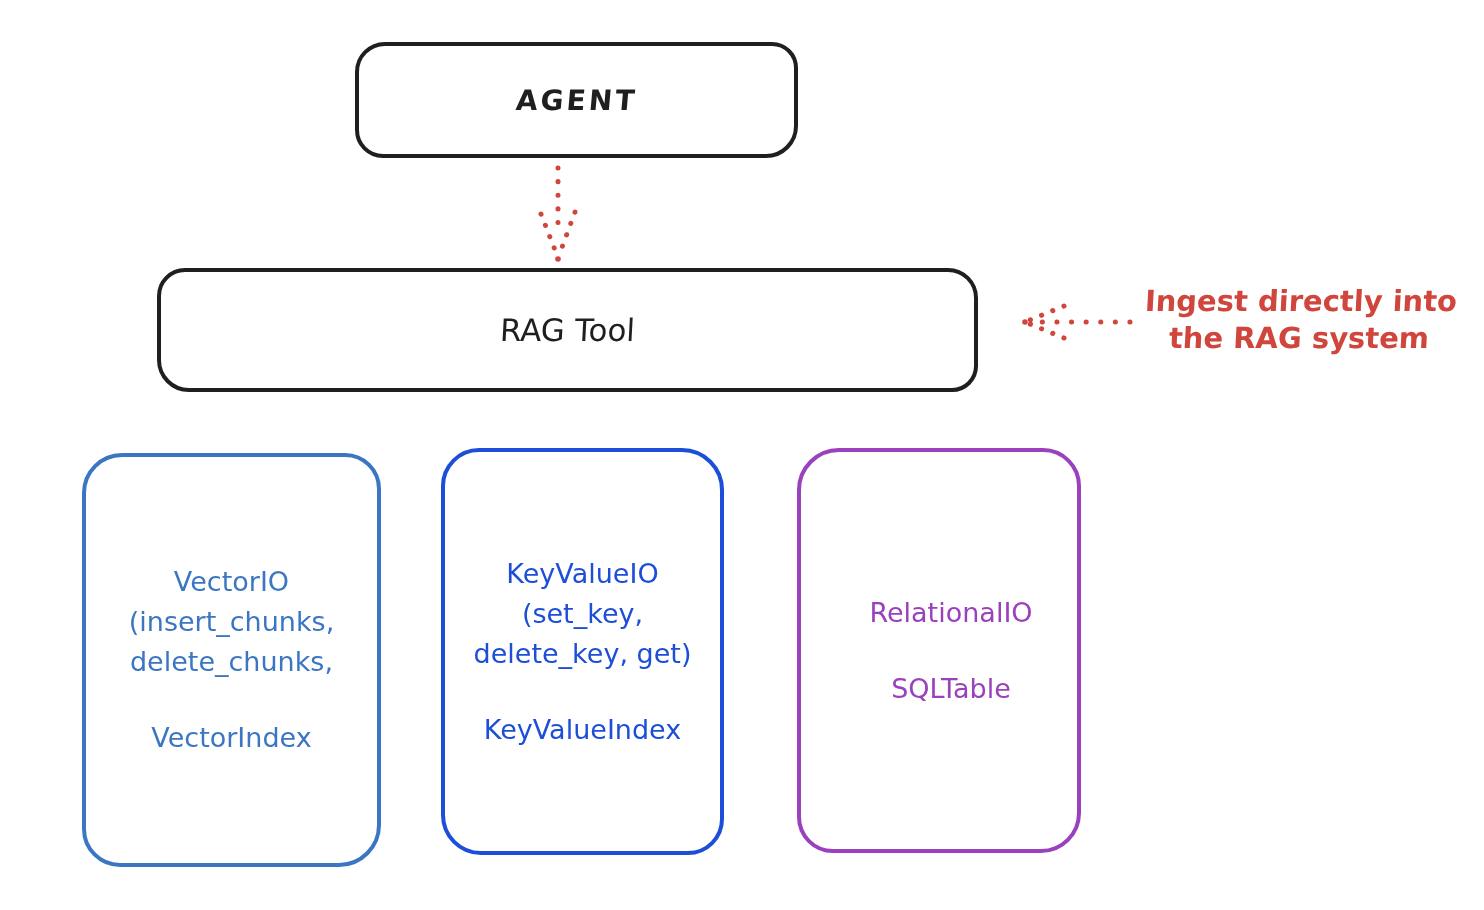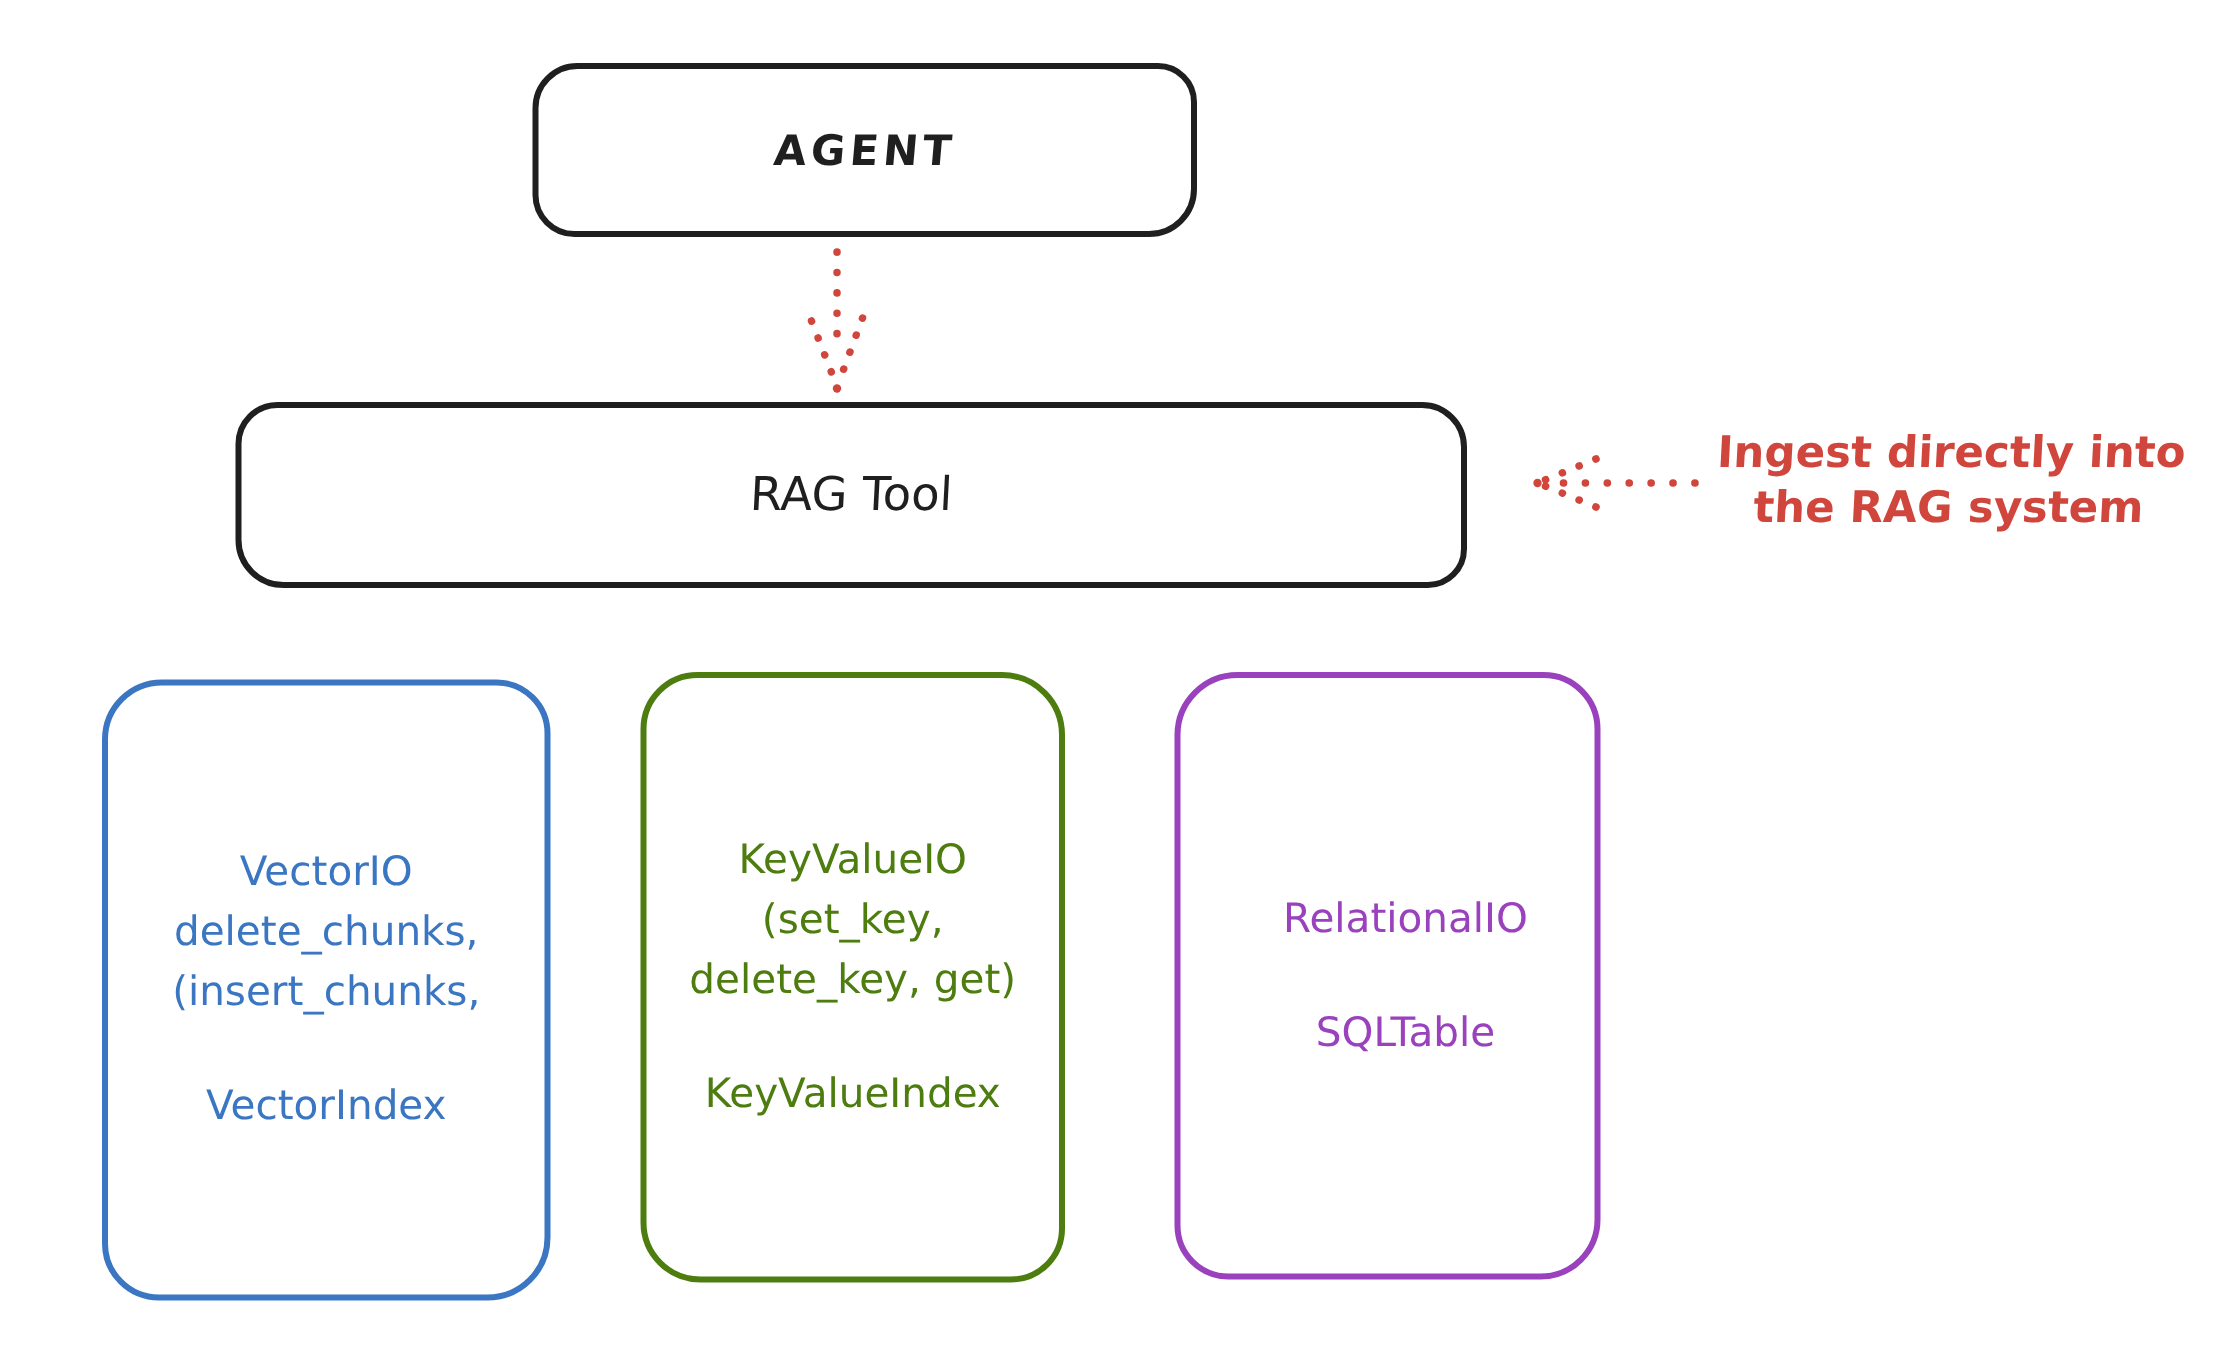--- a/index.html
+++ b/index.html
@@ -45,20 +45,21 @@
 
   .backend {
     position: absolute;
     border: 4px solid currentColor;
     background: #ffffff;
     display: flex; flex-direction: column;
     align-items: center; justify-content: center;
     text-align: center;
     font-size: 27px; line-height: 40px;
     white-space: nowrap;
+    margin-left: 14px;
   }
   .backend-vector     { left: 68px;  top: 453px; width: 299px; height: 414px; border-radius: 40px 36px 42px 38px; }
   .backend-keyvalue   { left: 427px; top: 448px; width: 283px; height: 407px; border-radius: 38px 42px 36px 40px; }
   .backend-relational { left: 783px; top: 448px; width: 284px; height: 405px; border-radius: 42px 38px 40px 36px; }
   .index-label { margin-top: 36px; }
 </style>
 </head>
 <body>
 
 <div class="canvas">
@@ -90,27 +91,27 @@
   </div>
 
   <div class="annotation" style="color: rgb(208, 69, 60);">
       <div>Ingest directly into</div>
       <div>the RAG system</div>
     </div>
 
   <div class="backend backend-vector" style="color: rgb(59, 118, 194);">
     <div>
         <div>VectorIO</div>
+        <div>(insert_chunks,</div>
         <div>delete_chunks,</div>
-        <div>(insert_chunks,</div>
       </div>
     <div class="index-label">VectorIndex</div>
   </div>
 
-  <div class="backend backend-keyvalue" style="color: #4d7c0f;">
+  <div class="backend backend-keyvalue" style="color: #1d4ed8;">
     <div>
         <div>KeyValueIO</div>
         <div>(set_key,</div>
         <div>delete_key, get)</div>
       </div>
     <div class="index-label">KeyValueIndex</div>
   </div>
 
   <div class="backend backend-relational" style="color: rgb(154, 65, 189); padding-left: 24px;">
     <div>

